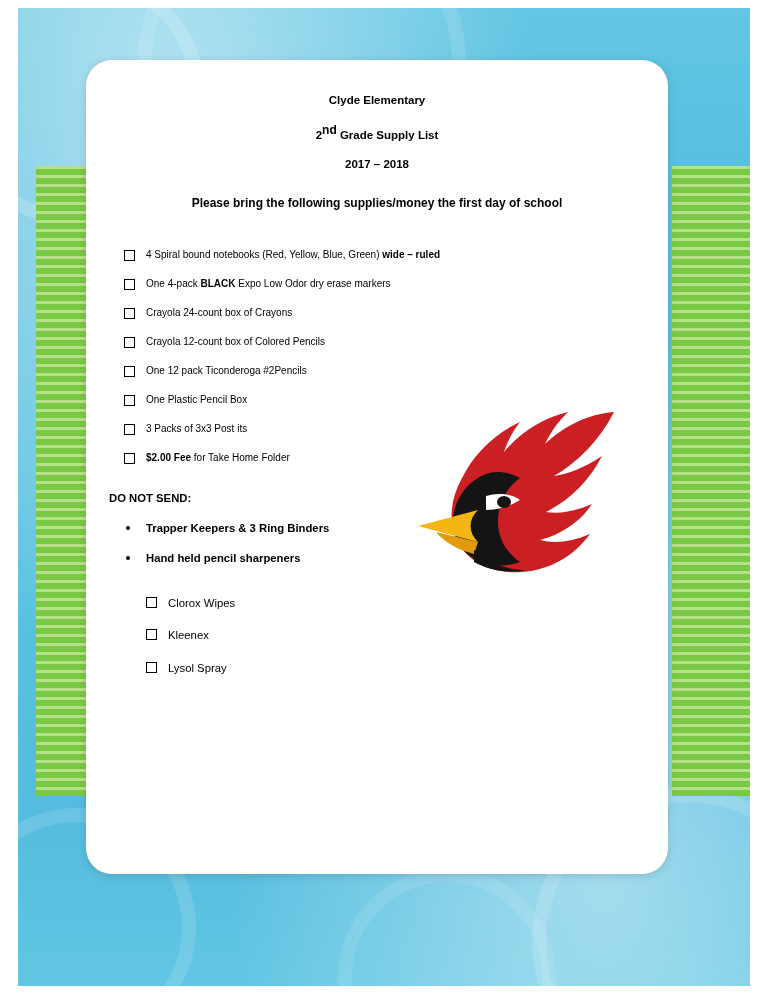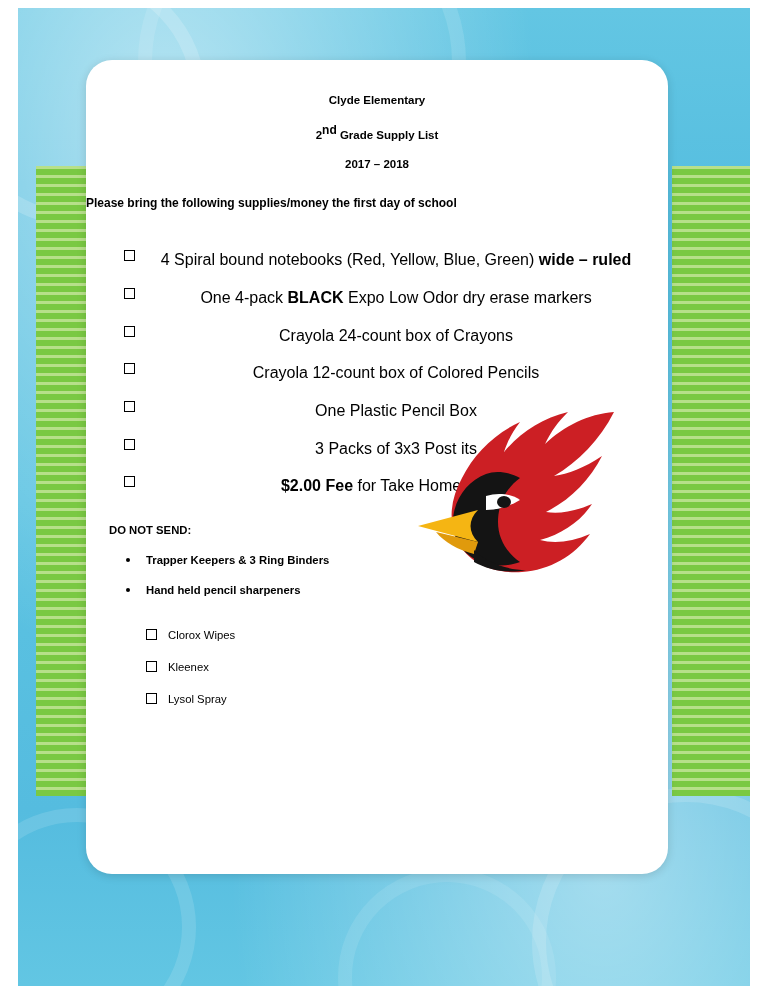--- a/index.html
+++ b/index.html
@@ -84,38 +84,37 @@
   .title-block {
     text-align: center;
     padding-top: 32px;
     font-weight: bold;
     font-size: 11.5px;
   }
   .title-line { margin: 0 0 13px 0; }
   .title-line sup { font-size: 12px; vertical-align: super; }
 
   .subtitle {
-    text-align: left;
+    text-align: center;
     font-weight: bold;
     font-size: 12px;
     margin-top: 22px;
     margin-bottom: 0;
   }
 
   .supply-list {
     margin: 36px 0 0 0;
     padding: 0;
     list-style: none;
   }
   .supply-item {
     position: relative;
     padding-left: 38px;
     margin-bottom: 14.5px;
-    font-size: 16px;
-    text-align: center;
+    font-size: 10px;
   }
   .checkbox {
     position: absolute;
     left: 16px;
     top: 2px;
     width: 9px;
     height: 9px;
     border: 1px solid #000;
     background: #fff;
   }
@@ -217,20 +216,24 @@
           <li class="supply-item">
             <span class="checkbox"></span>
             <span>Crayola 24-count box of Crayons</span>
           </li>
 
           <li class="supply-item">
             <span class="checkbox"></span>
             <span>Crayola 12-count box of Colored Pencils</span>
           </li>
 
+          <li class="supply-item">
+            <span class="checkbox"></span>
+            <span>One 12 pack Ticonderoga #2Pencils</span>
+          </li>
 
 
           <li class="supply-item">
             <span class="checkbox"></span>
             <span>One Plastic Pencil Box</span>
           </li>
 
           <li class="supply-item">
             <span class="checkbox"></span>
             <span>3 Packs of 3x3 Post its</span>

